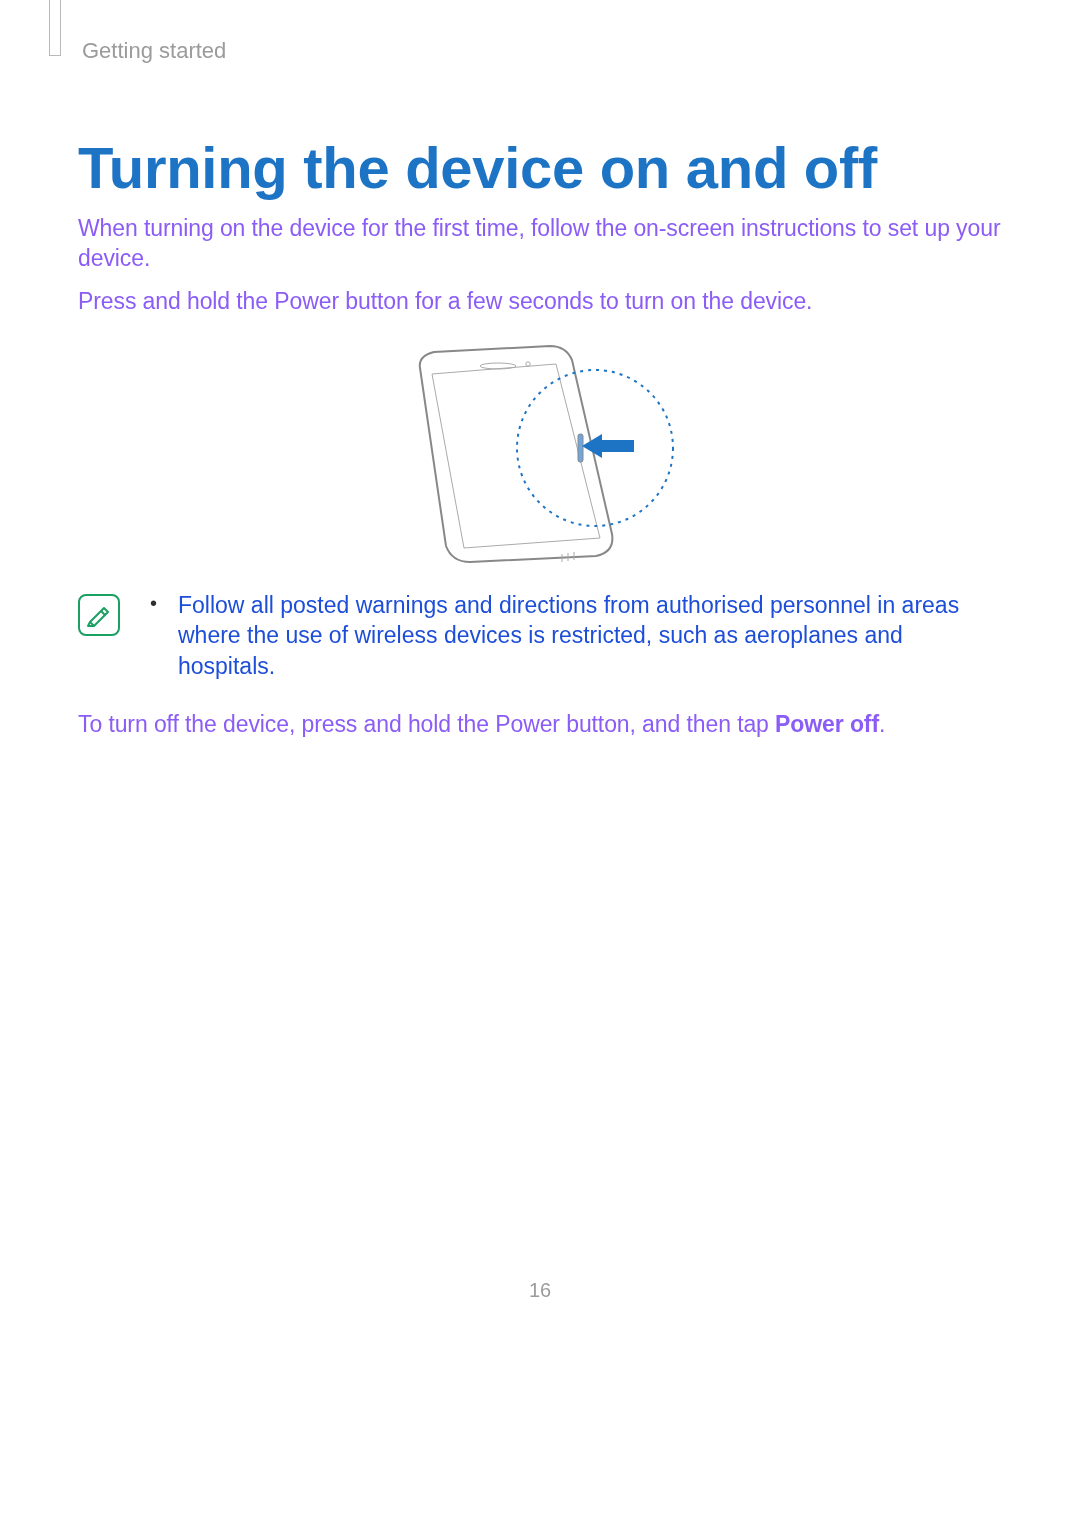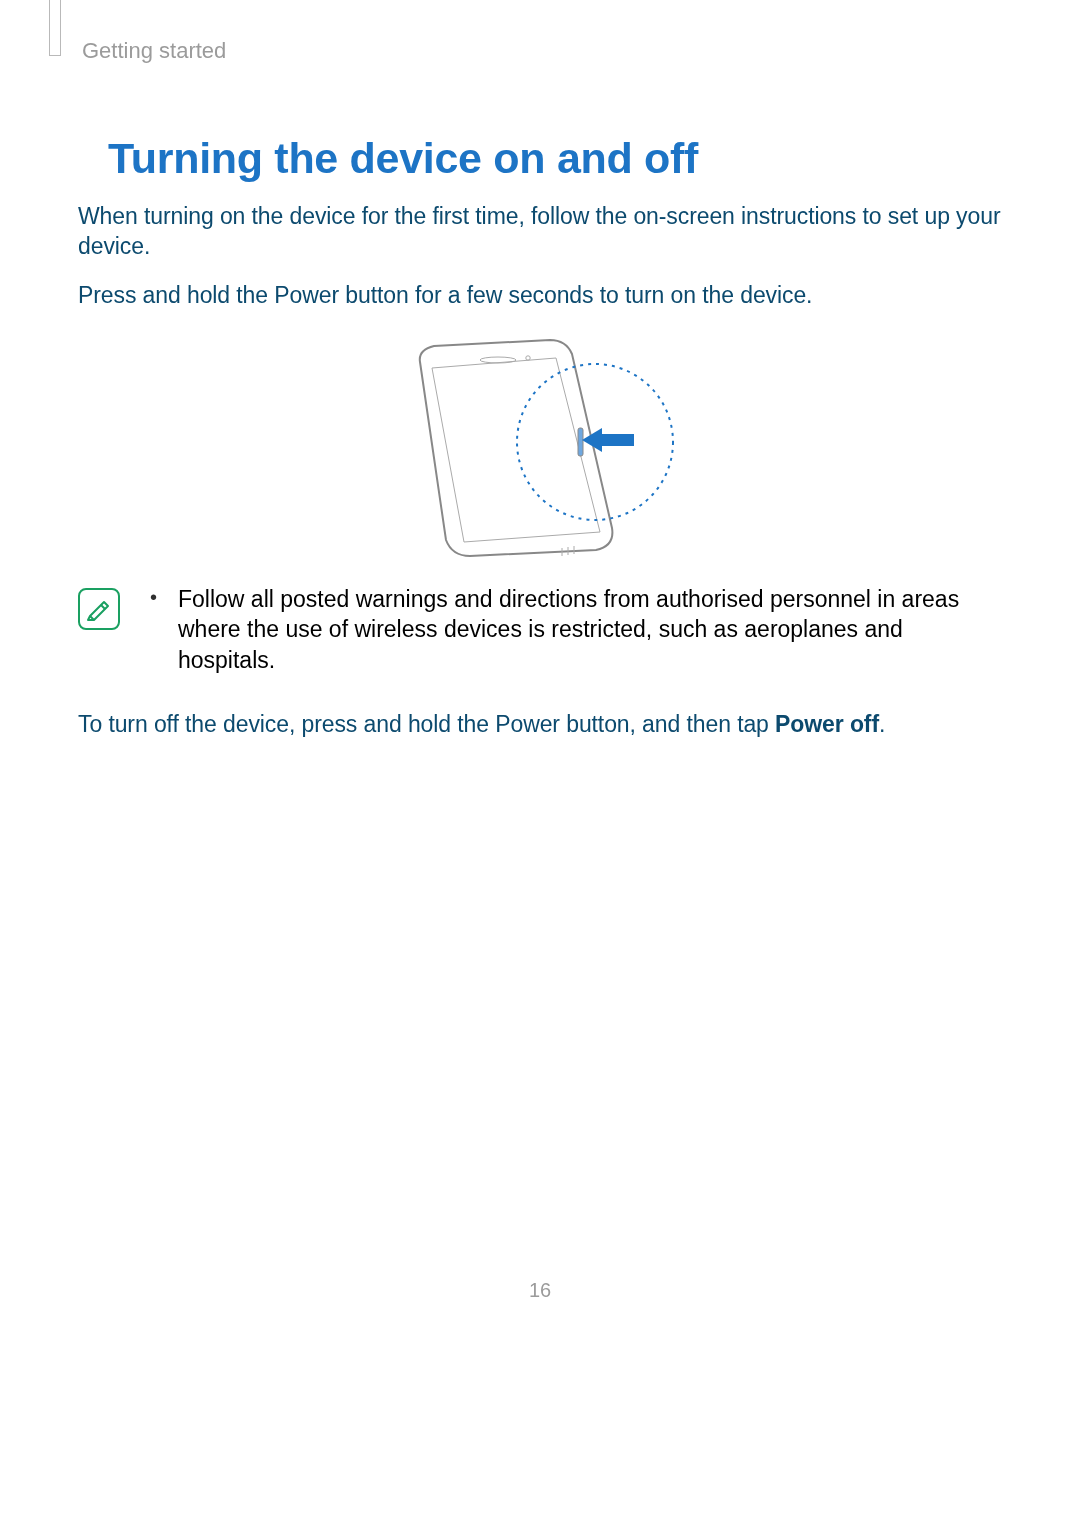--- a/index.html
+++ b/index.html
@@ -31,31 +31,30 @@
       top: 0;
       left: 49px;
       width: 12px;
       height: 56px;
       border-left: 1px solid #b9b9b9;
       border-right: 1px solid #b9b9b9;
       border-bottom: 1px solid #b9b9b9;
     }
     h1.section-heading {
       color: #1d74c5;
-      font-size: 43px;
+      font-size: 58px;
       font-weight: 700;
       margin-top: 70px;
       letter-spacing: -0.3px;
-      margin-left: 30px;
     }
     .body-text {
       font-size: 23px;
-      color: #0c4a6e;
+      color: #8b5cf6;
       line-height: 1.32;
-      margin-top: 18px;
+      margin-top: 12px;
       font-weight: 400;
       letter-spacing: -0.1px;
     }
     .figure {
       width: 100%;
       display: flex;
       justify-content: center;
       margin-top: 22px;
       margin-bottom: 22px;
     }
@@ -78,21 +77,21 @@
       justify-content: center;
     }
     .notice-list {
       flex: 1;
       list-style: none;
       padding-left: 12px;
     }
     .notice-list li {
       position: relative;
       font-size: 23px;
-      color: #000000;
+      color: #1d4ed8;
       line-height: 1.32;
       padding-left: 28px;
       margin-bottom: 16px;
     }
     .notice-list li::before {
       content: "•";
       position: absolute;
       left: 0;
       top: 0;
       font-size: 20px;

